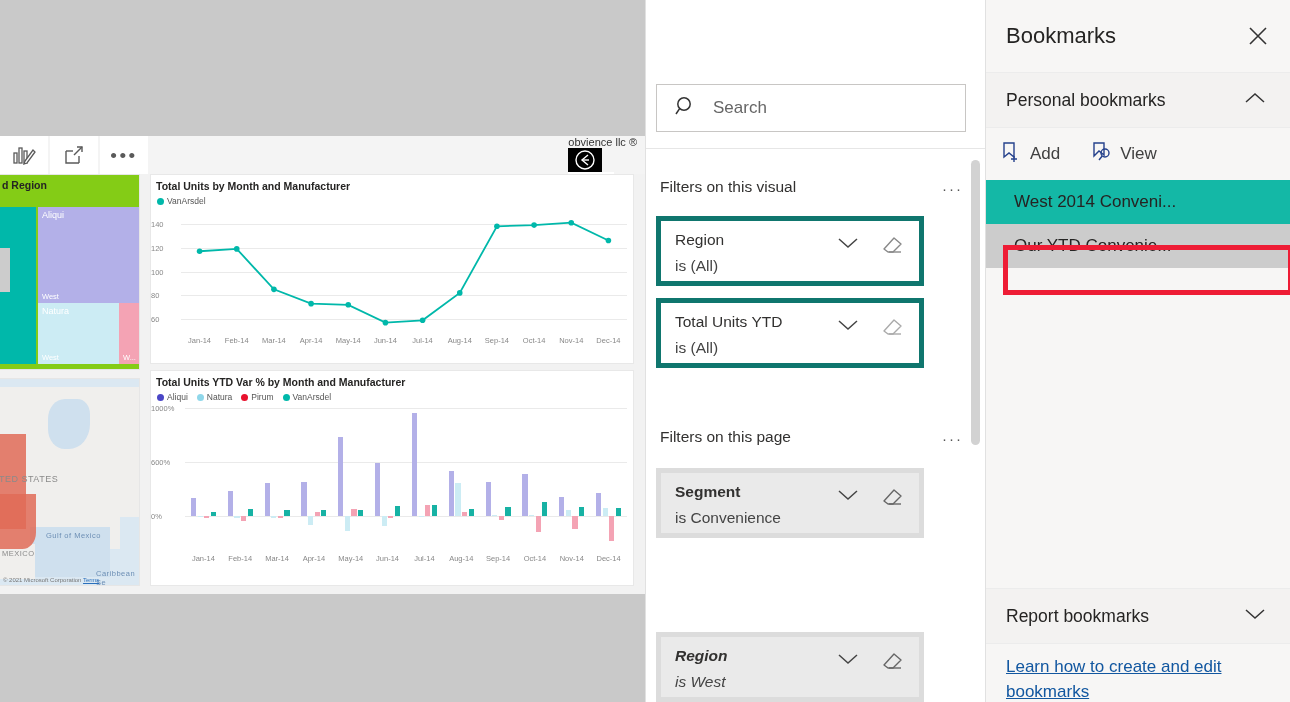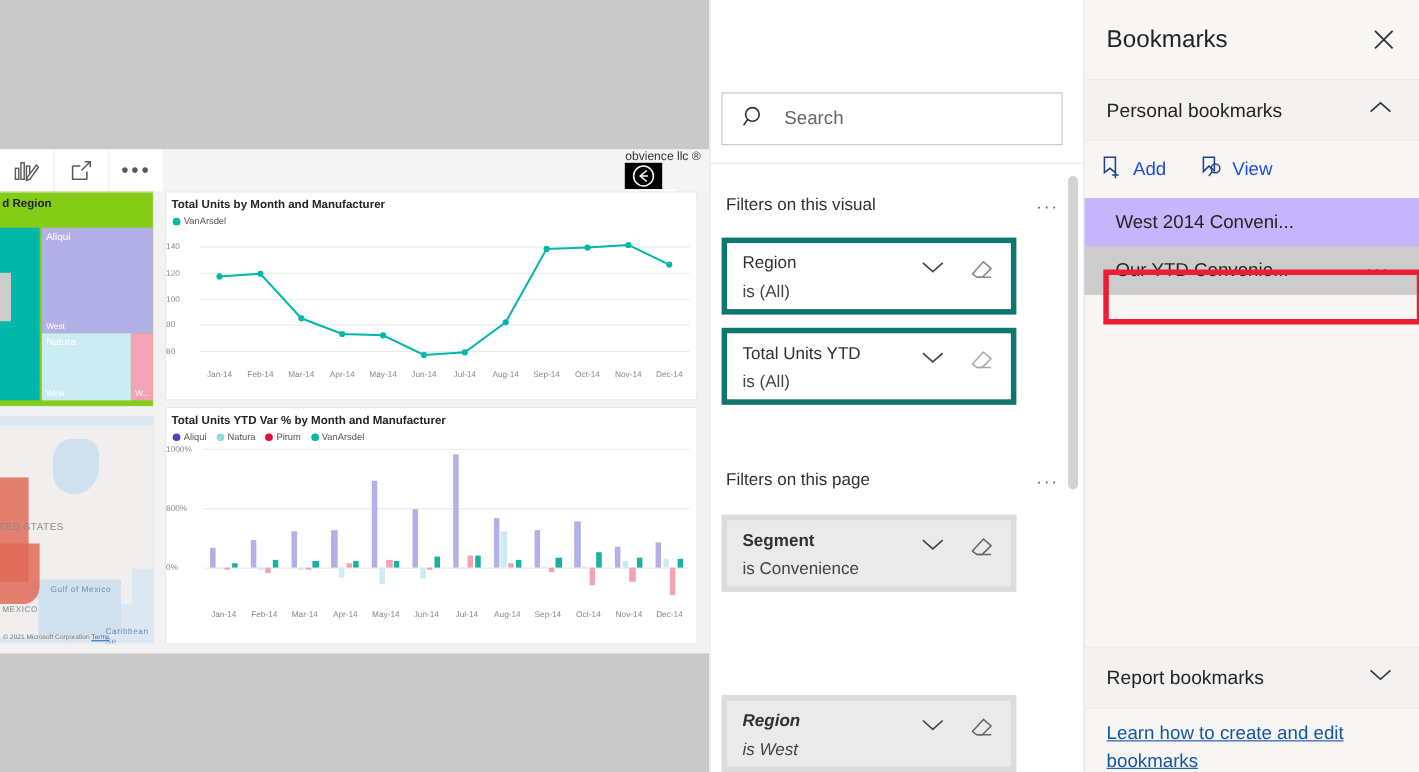--- a/index.html
+++ b/index.html
@@ -101,22 +101,22 @@
              background: #f7f6f5; border-left: 1px solid #e1e1e1; }
   .bm-header { position: relative; height: 72px; display: flex; align-items: center; padding: 0 20px; background: #f7f6f5; }
   .bm-title { font-size: 22px; color: #252423; }
   .bm-close { position: absolute; right: 16px; top: 20px; width: 32px; height: 32px;
               display: flex; align-items: center; justify-content: center; }
   .bm-sect { position: relative; height: 56px; display: flex; align-items: center;
              padding: 0 20px; background: #f3f2f1; border-top: 1px solid #ececec; border-bottom: 1px solid #ececec; }
   .bm-sect-label { font-size: 17.5px; color: #252423; }
   .bm-sect-chev { position: absolute; right: 22px; top: 50%; transform: translateY(-50%); }
   .bm-actions { display: flex; align-items: center; gap: 30px; height: 52px; padding: 0 14px; background: #f7f6f5; }
-  .bm-action { display: flex; align-items: center; gap: 8px; font-size: 17px; color: #1d4ed8; }
-  .bm-list { background: #c4b5fd; }
+  .bm-action { display: flex; align-items: center; gap: 8px; font-size: 17px; color: #404040; }
+  .bm-list { background: #14b8a6; }
   .bm-item { position: relative; height: 44px; display: flex; align-items: center;
              padding-left: 28px; font-size: 17px; color: #252423; }
   .bm-item.selected { background: #cccccc; }
   .bm-item-dots { position: absolute; right: 26px; top: 50%; transform: translateY(-50%);
                   color: #333; font-size: 16px; letter-spacing: 2px; }
   .bm-highlight { position: absolute; border: 5px solid #ee1c35; pointer-events: none; }
   .bm-link { position: absolute; left: 20px; width: 265px; font-size: 17px; color: #1257a0;
              text-decoration: underline; line-height: 1.45; }
   .edge-tab { position: absolute; left: 0; width: 10px; background: #cccccc; }
 </style>

